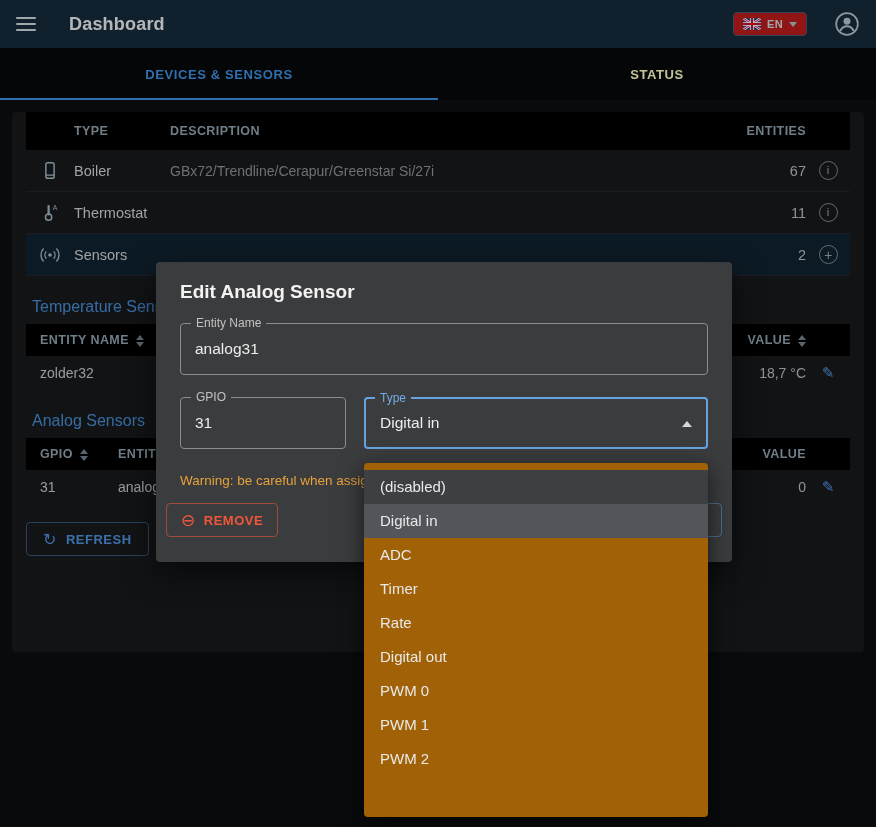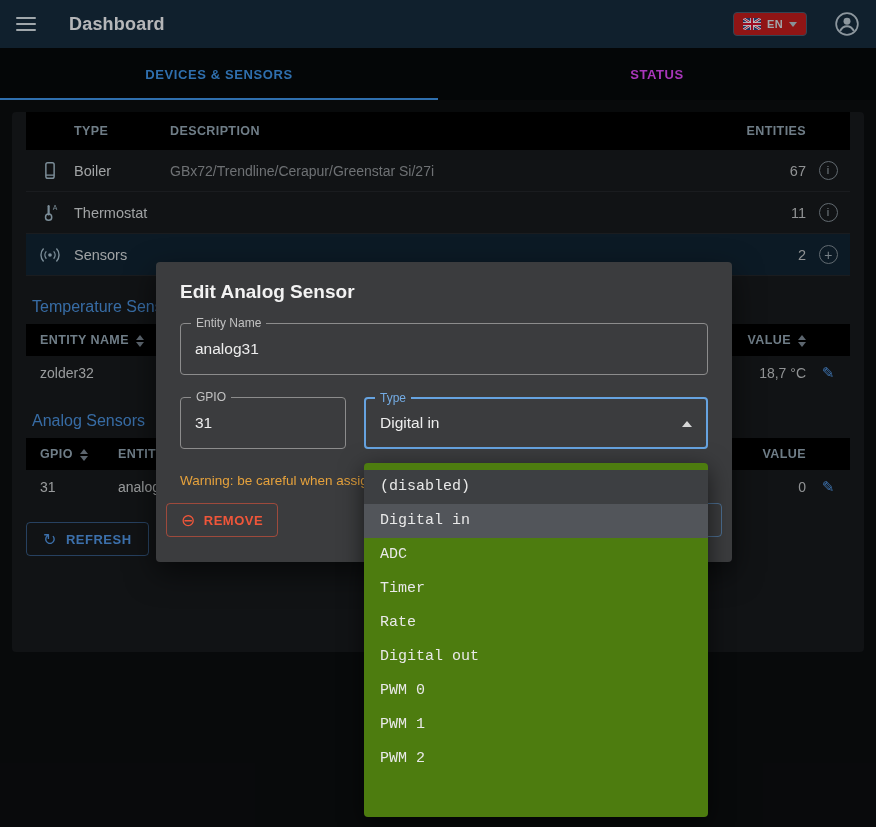--- a/index.html
+++ b/index.html
@@ -26,21 +26,21 @@
     padding: 5px 9px; cursor: pointer;
   }
   .lang-btn .lang-label { font-size: 11px; font-weight: 700; color: #cfd8dd; letter-spacing: .4px; }
   .caret-down { width: 0; height: 0; border-left: 4px solid transparent; border-right: 4px solid transparent; border-top: 5px solid #aebbc3; }
   .avatar { margin-left: 16px; cursor: pointer; display: flex; }
 
   
   .tabbar { height: 52px; background: #060809; display: flex; position: relative; }
   .tab {
     flex: 1; display: flex; align-items: center; justify-content: center;
-    font-size: 13px; font-weight: 700; letter-spacing: .6px; color: #d946ef; cursor: pointer;
+    font-size: 13px; font-weight: 700; letter-spacing: .6px; color: #fef9c3; cursor: pointer;
   }
   .tab.active { color: #3d8fdf; }
   .tab-indicator { position: absolute; bottom: 0; left: 0; width: 50%; height: 2px; background: #3d8fdf; }
 
   
   .card {
     margin: 12px; height: 540px; background: #17191b; border-radius: 4px;
     padding: 0 14px;
   }
   .card-title-row { display: flex; align-items: center; gap: 16px; padding: 27px 8px 15px; }
@@ -142,22 +142,22 @@
   .update-btn {
     height: 34px; width: 120px;
     background: transparent; border: 1px solid rgba(90,150,210,.55); border-radius: 4px;
     color: #5a96d2; font-size: 13px; font-weight: 700; letter-spacing: .5px; cursor: pointer;
     font-family: inherit;
   }
 
   
   .menu {
     position: absolute; left: 364px; top: 463px; width: 344px; height: 354px;
-    background: #4d7c0f; border-radius: 4px; z-index: 20; padding: 7px 0;
-    box-shadow: 0 6px 24px rgba(0,0,0,.6); overflow: hidden; font-family: Liberation Mono, monospace;
+    background: #a16207; border-radius: 4px; z-index: 20; padding: 7px 0;
+    box-shadow: 0 6px 24px rgba(0,0,0,.6); overflow: hidden;
   }
   .menu-item {
     height: 34px; line-height: 34px; padding: 0 16px;
     font-size: 15px; color: #e9e9e9; cursor: pointer; white-space: nowrap;
   }
   .menu-item.hovered { background: #3d3f42; }
   .menu-item.selected { background: #52555a; }
 
   svg { display: block; }
 </style>

